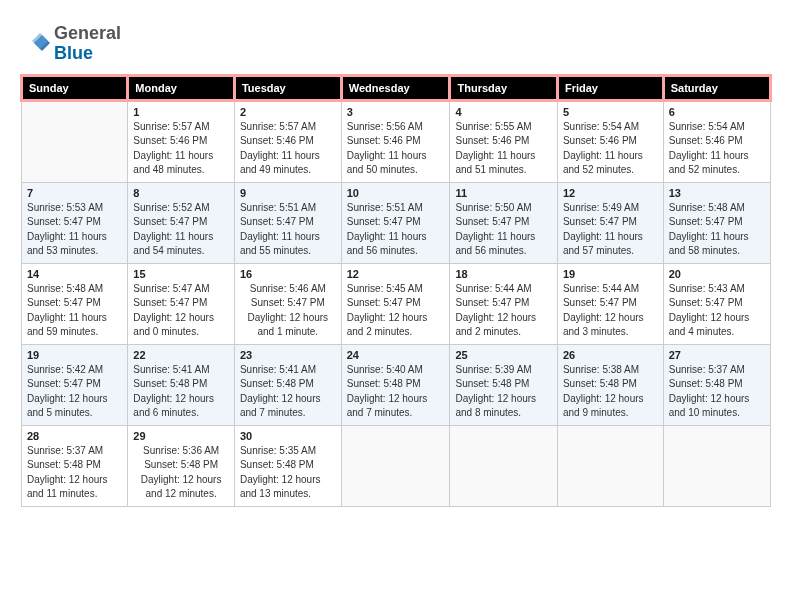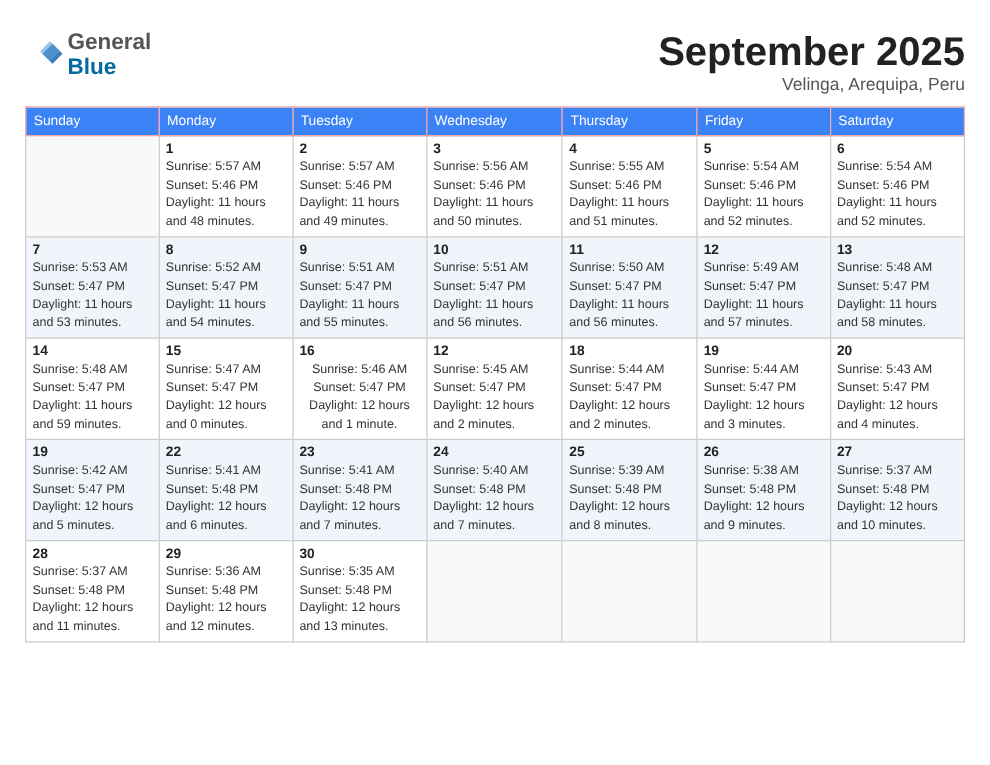--- a/index.html
+++ b/index.html
@@ -51,27 +51,27 @@
     .location {
       font-size: 14px;
       color: #555;
     }
     .calendar {
       width: 100%;
       border-collapse: collapse;
       font-size: 9.5px;
     }
     .calendar th {
-      background: #3b82f6;
+      background: #000000;
       color: #fff;
       text-align: left;
       padding: 5px 6px;
       font-size: 11px;
-      font-weight: normal;
-      border: 1px solid #fca5a5;
+      font-weight: bold;
+      border: 3px solid #fca5a5;
     }
     .calendar td {
       border: 1px solid #ccc;
       vertical-align: top;
       padding: 4px 5px;
       height: 78px;
       width: 113px;
     }
     .day-num {
       font-weight: bold;
@@ -100,24 +100,20 @@
     <div class="logo">
       <svg class="logo-icon" viewBox="0 0 30 30">
         <polygon points="22,6 30,14 22,22 14,14" fill="#3a7abf"></polygon>
         <polygon points="20,4 28,12 20,20 12,12" fill="#5a9fd4" opacity="0.6"></polygon>
       </svg>
       <div class="logo-text">
         <span class="logo-general">General</span>
         <span class="logo-blue">Blue</span>
       </div>
     </div>
-    <div class="title-block">
-      <div class="month-title">September 2025</div>
-      <div class="location">Velinga, Arequipa, Peru</div>
-    </div>
   </div>
 
   <table class="calendar">
     <thead>
       <tr>
       <th>Sunday</th>
           <th>Monday</th>
           <th>Tuesday</th>
           <th>Wednesday</th>
           <th>Thursday</th>
@@ -327,21 +323,21 @@
         <tr>
           <td>
             <span class="day-num">28</span>
             <div class="day-info" style="white-space: pre-line;">Sunrise: 5:37 AM
 Sunset: 5:48 PM
 Daylight: 12 hours
 and 11 minutes.</div>
           </td>
           <td>
             <span class="day-num">29</span>
-            <div class="day-info" style="white-space: pre-line;">Sunrise: 5:36 AM
+            <div class="day-info" style="white-space: pre-line; text-align: center;">Sunrise: 5:36 AM
 Sunset: 5:48 PM
 Daylight: 12 hours
 and 12 minutes.</div>
           </td>
           <td>
             <span class="day-num">30</span>
             <div class="day-info" style="white-space: pre-line;">Sunrise: 5:35 AM
 Sunset: 5:48 PM
 Daylight: 12 hours
 and 13 minutes.</div>

